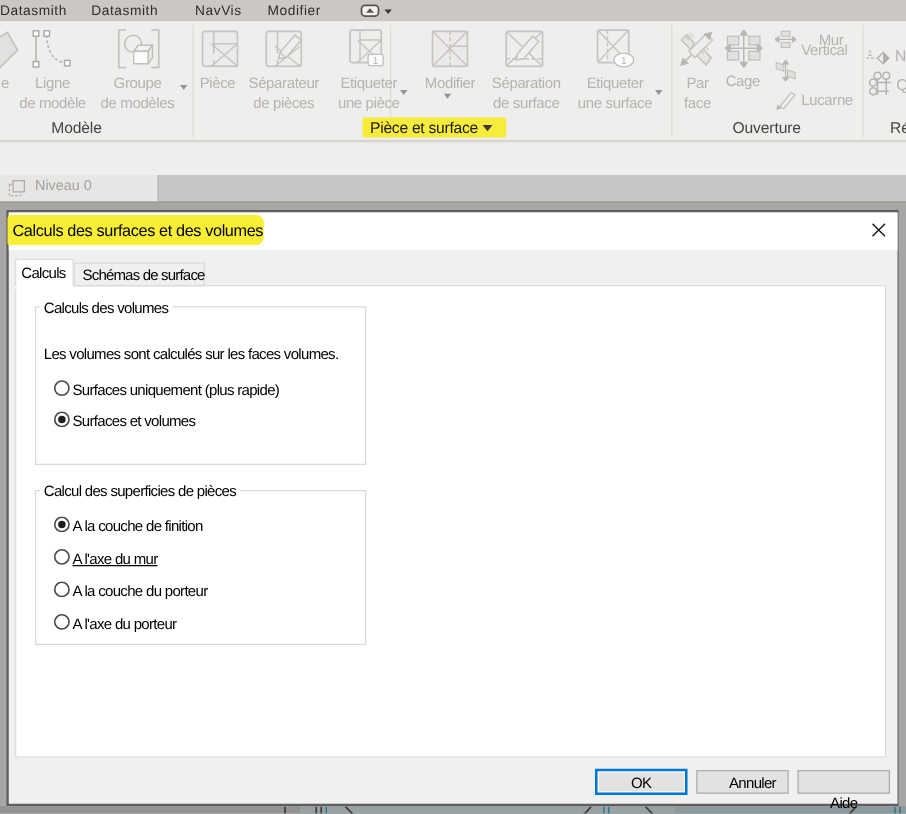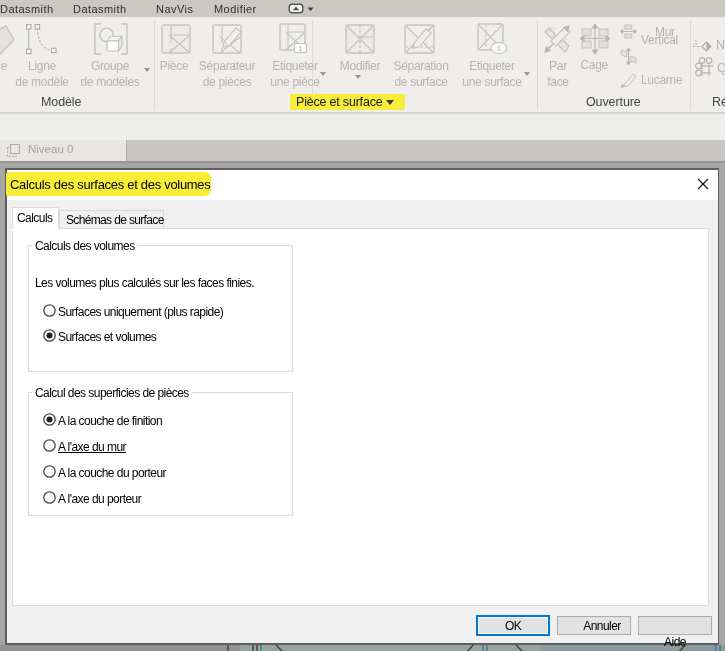--- a/index.html
+++ b/index.html
@@ -295,21 +295,21 @@
 
 <div class="abs" style="left:12px;top:228px;width:697px;height:378px;background:#ffffff;border:1px solid #dcdcdc;"></div>
 
 <div class="abs" style="left:59px;top:210px;width:105px;height:19px;background:#f0f0f0;border:1px solid #d9d9d9;"></div>
 <div class="abs dlgtxt" style="left:66px;top:213px;letter-spacing:-0.65px;">Schémas de surface</div>
 <div class="abs" style="left:12px;top:207px;width:47px;height:22px;background:#ffffff;border:1px solid #dcdcdc;border-bottom:none;box-shadow:0 2px 0 #ffffff;"></div>
 <div class="abs dlgtxt" style="left:17px;top:211px;">Calculs</div>
 
 <div class="abs" style="left:28px;top:245px;width:265px;height:127px;border:1px solid #d9d9d9;"></div>
 <div class="abs dlgtxt" style="left:32px;top:239px;background:#ffffff;padding:0 3px;">Calculs des volumes</div>
-<div class="abs dlgtxt" style="left:35px;top:276px;">Les volumes plus calculés sur les faces finies.</div>
+<div class="abs dlgtxt" style="left:35px;top:276px;">Les volumes sont calculés sur les faces volumes.</div>
 
 <svg class="abs" style="left:43px;top:304px;" width="13" height="13" viewBox="0 0 13 13">
   <circle cx="6.5" cy="6.5" r="5.7" fill="#ffffff" stroke="#4a4a4a" stroke-width="1.3"></circle>
 </svg>
 <div class="abs dlgtxt" style="left:58px;top:305px;">Surfaces uniquement (plus rapide)</div>
 <svg class="abs" style="left:43px;top:329px;" width="13" height="13" viewBox="0 0 13 13">
   <circle cx="6.5" cy="6.5" r="5.7" fill="#ffffff" stroke="#4a4a4a" stroke-width="1.3"></circle>
   <circle cx="6.5" cy="6.5" r="3" fill="#1f1f1f"></circle>
 </svg>
 <div class="abs dlgtxt" style="left:58px;top:330px;">Surfaces et volumes</div>

